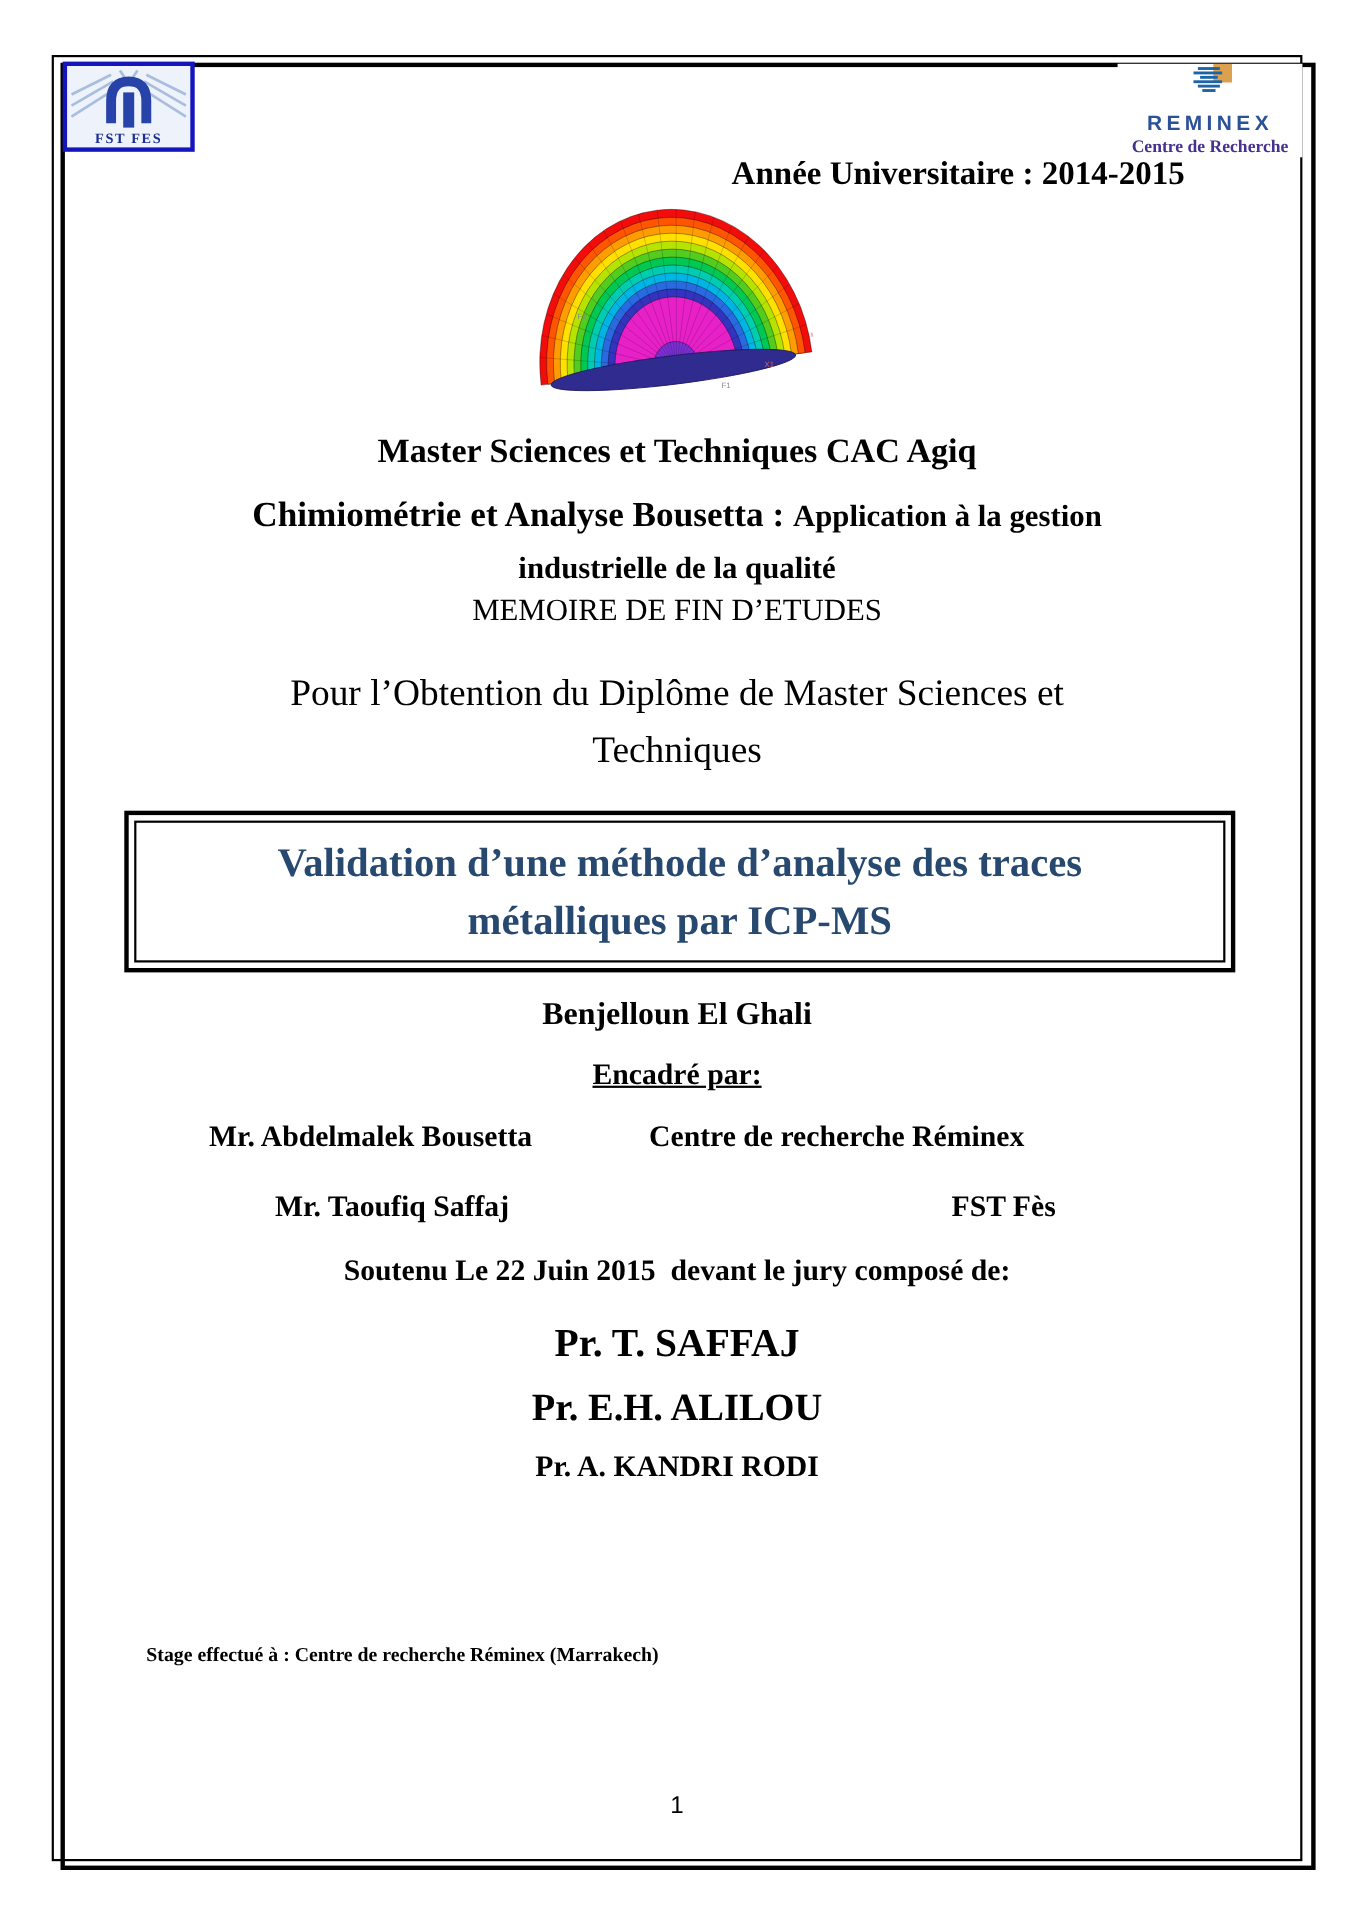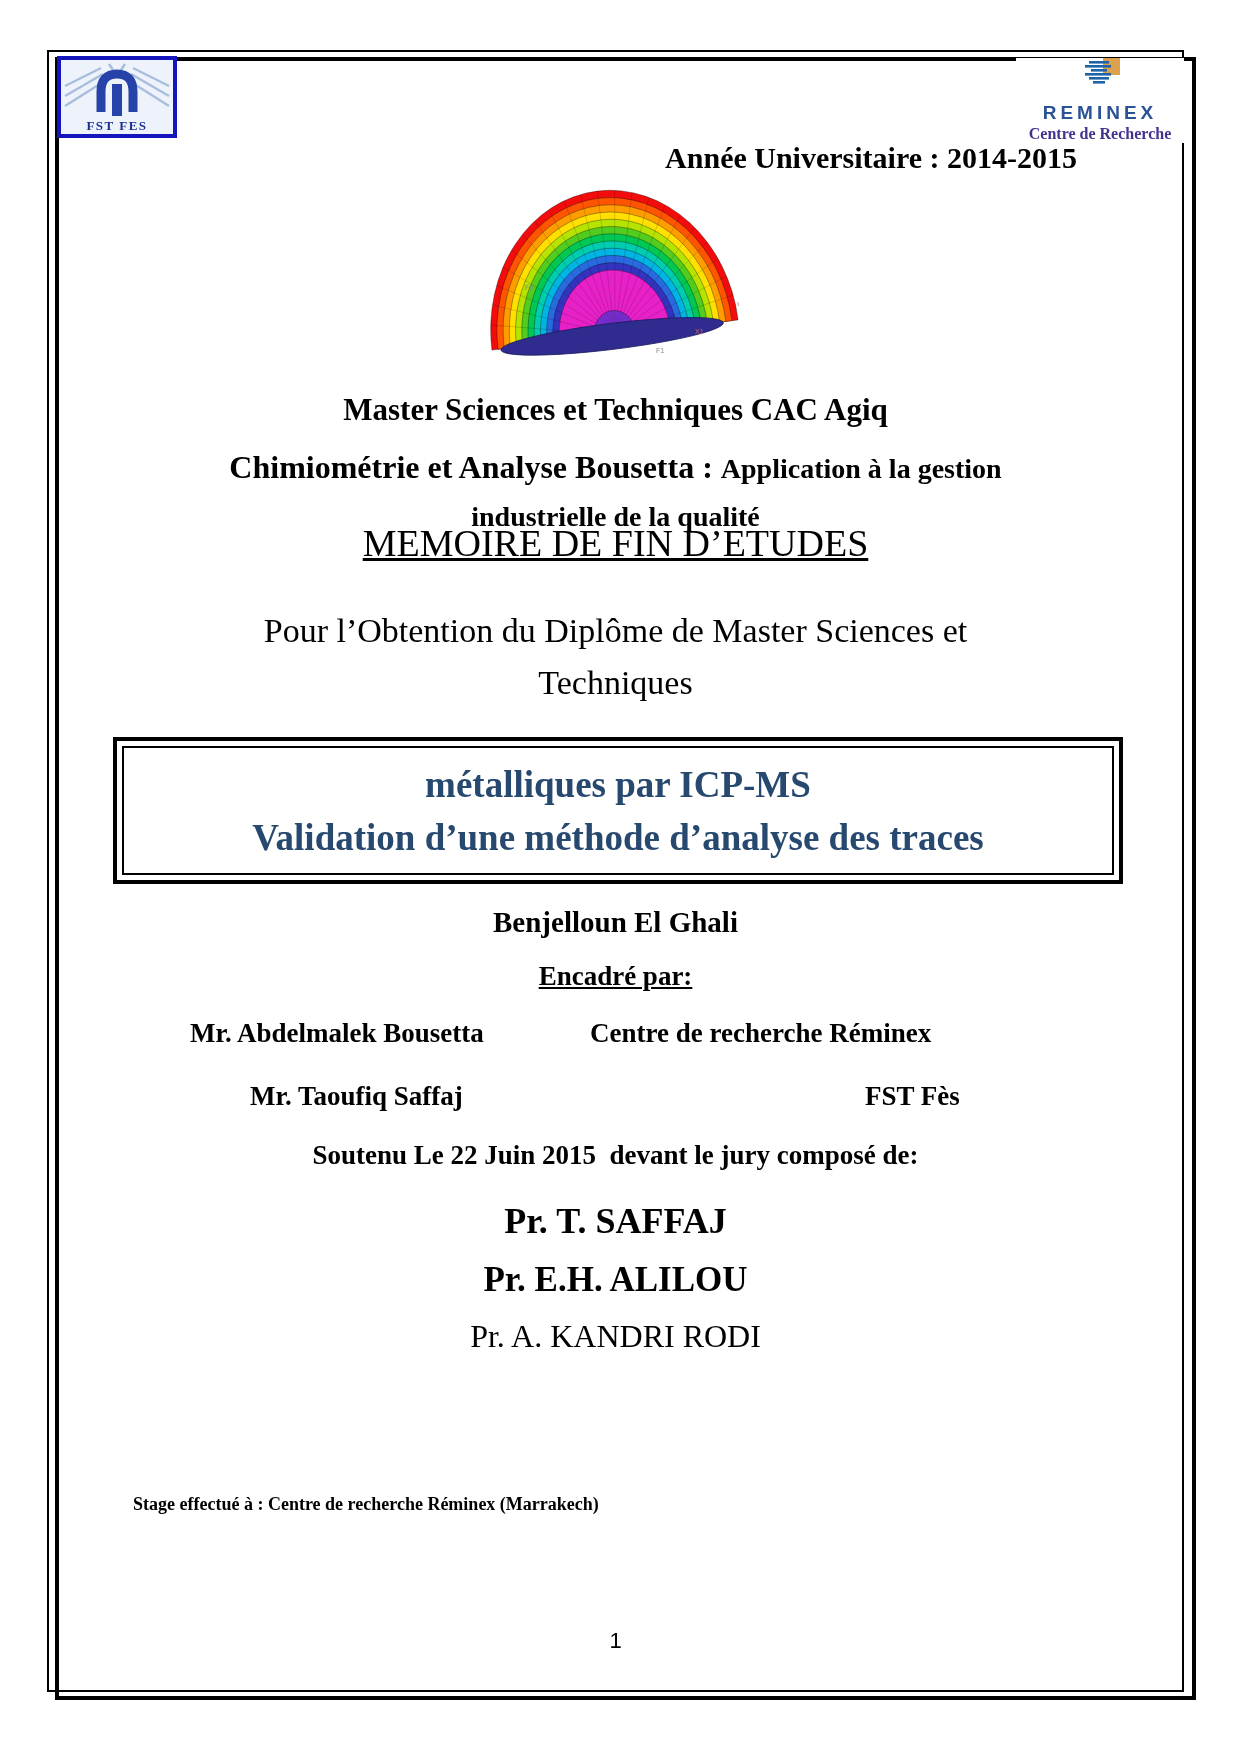--- a/index.html
+++ b/index.html
@@ -25,40 +25,40 @@
   .centered{position:absolute;left:50px;right:60px;text-align:center;}
   .annee{position:absolute;left:0;right:164px;top:141px;text-align:right;
          font-weight:bold;font-size:30px;padding-left:40px;}
 
   .surface-plot{position:absolute;left:452px;top:183px;width:310px;height:200px;}
 
   .t-master{top:392px;font-weight:bold;font-size:31px;}
   .t-program{top:449px;font-weight:bold;font-size:32px;}
   .t-program .sub{font-size:28px;}
   .t-program2{top:501px;font-weight:bold;font-size:28px;}
-  .t-memoire{top:521px;font-size:38px;text-decoration:underline;}
+  .t-memoire{top:540px;font-size:28px;}
   .t-pour1{top:612px;font-size:34px;}
   .t-pour2{top:664px;font-size:34px;}
 
   .thesis-box{position:absolute;left:113px;top:737px;width:1010px;height:147px;
               border:4px solid #000;box-sizing:border-box;padding:5px;}
   .thesis-inner{border:2px solid #000;height:100%;box-sizing:border-box;
                 display:flex;flex-direction:column;justify-content:center;align-items:center;}
   .thesis-line{color:#27496f;font-weight:bold;font-size:37px;line-height:53px;text-align:center;}
 
   .t-author{top:906px;font-weight:bold;font-size:29px;}
   .t-encadre{top:961px;font-weight:bold;font-size:27px;text-decoration:underline;}
   .sup-row{position:absolute;left:0;width:100%;font-weight:bold;font-size:27px;}
   .sup-row .nm,.sup-row .af{position:absolute;white-space:nowrap;}
   .row1{top:1018px;} .row1 .nm{left:190px;} .row1 .af{left:590px;}
   .row2{top:1081px;} .row2 .nm{left:250px;} .row2 .af{left:865px;}
   .t-soutenu{top:1140px;font-weight:bold;font-size:27px;white-space:pre-wrap;}
   .t-jury1{top:1200px;font-weight:bold;font-size:36px;}
   .t-jury2{top:1260px;font-weight:bold;font-size:35px;}
-  .t-jury3{top:1318px;font-weight:normal;font-size:32px;}
+  .t-jury3{top:1318px;font-weight:bold;font-size:27px;}
   .t-stage{position:absolute;left:133px;top:1494px;font-weight:bold;font-size:18px;white-space:nowrap;}
   .page-num{position:absolute;left:50px;right:60px;top:1628px;text-align:center;
             font-family:"Liberation Sans",sans-serif;font-size:22px;}
 </style>
 </head>
 <body>
 
 <div class="page">
 
   <div class="frame frame-thin"></div>
@@ -155,22 +155,22 @@
 
   <div class="centered t-program"><span>Chimiométrie et Analyse Bousetta : </span><span class="sub">Application à la gestion</span></div>
   <div class="centered t-program2">industrielle de la qualité</div>
 
   <div class="centered t-memoire">MEMOIRE DE FIN D’ETUDES</div>
   <div class="centered t-pour1">Pour l’Obtention du Diplôme de Master Sciences et</div>
   <div class="centered t-pour2">Techniques</div>
 
   <div class="thesis-box">
     <div class="thesis-inner">
+      <div class="thesis-line">Validation d’une méthode d’analyse des traces</div>
       <div class="thesis-line">métalliques par ICP-MS</div>
-      <div class="thesis-line">Validation d’une méthode d’analyse des traces</div>
     </div>
   </div>
 
   <div class="centered t-encadre">Encadré par:</div>
   <div class="centered t-author">Benjelloun El Ghali</div>
 
   <div class="sup-row row1">
     <span class="nm">Mr. Abdelmalek Bousetta</span>
     <span class="af">Centre de recherche Réminex</span>
   </div>

